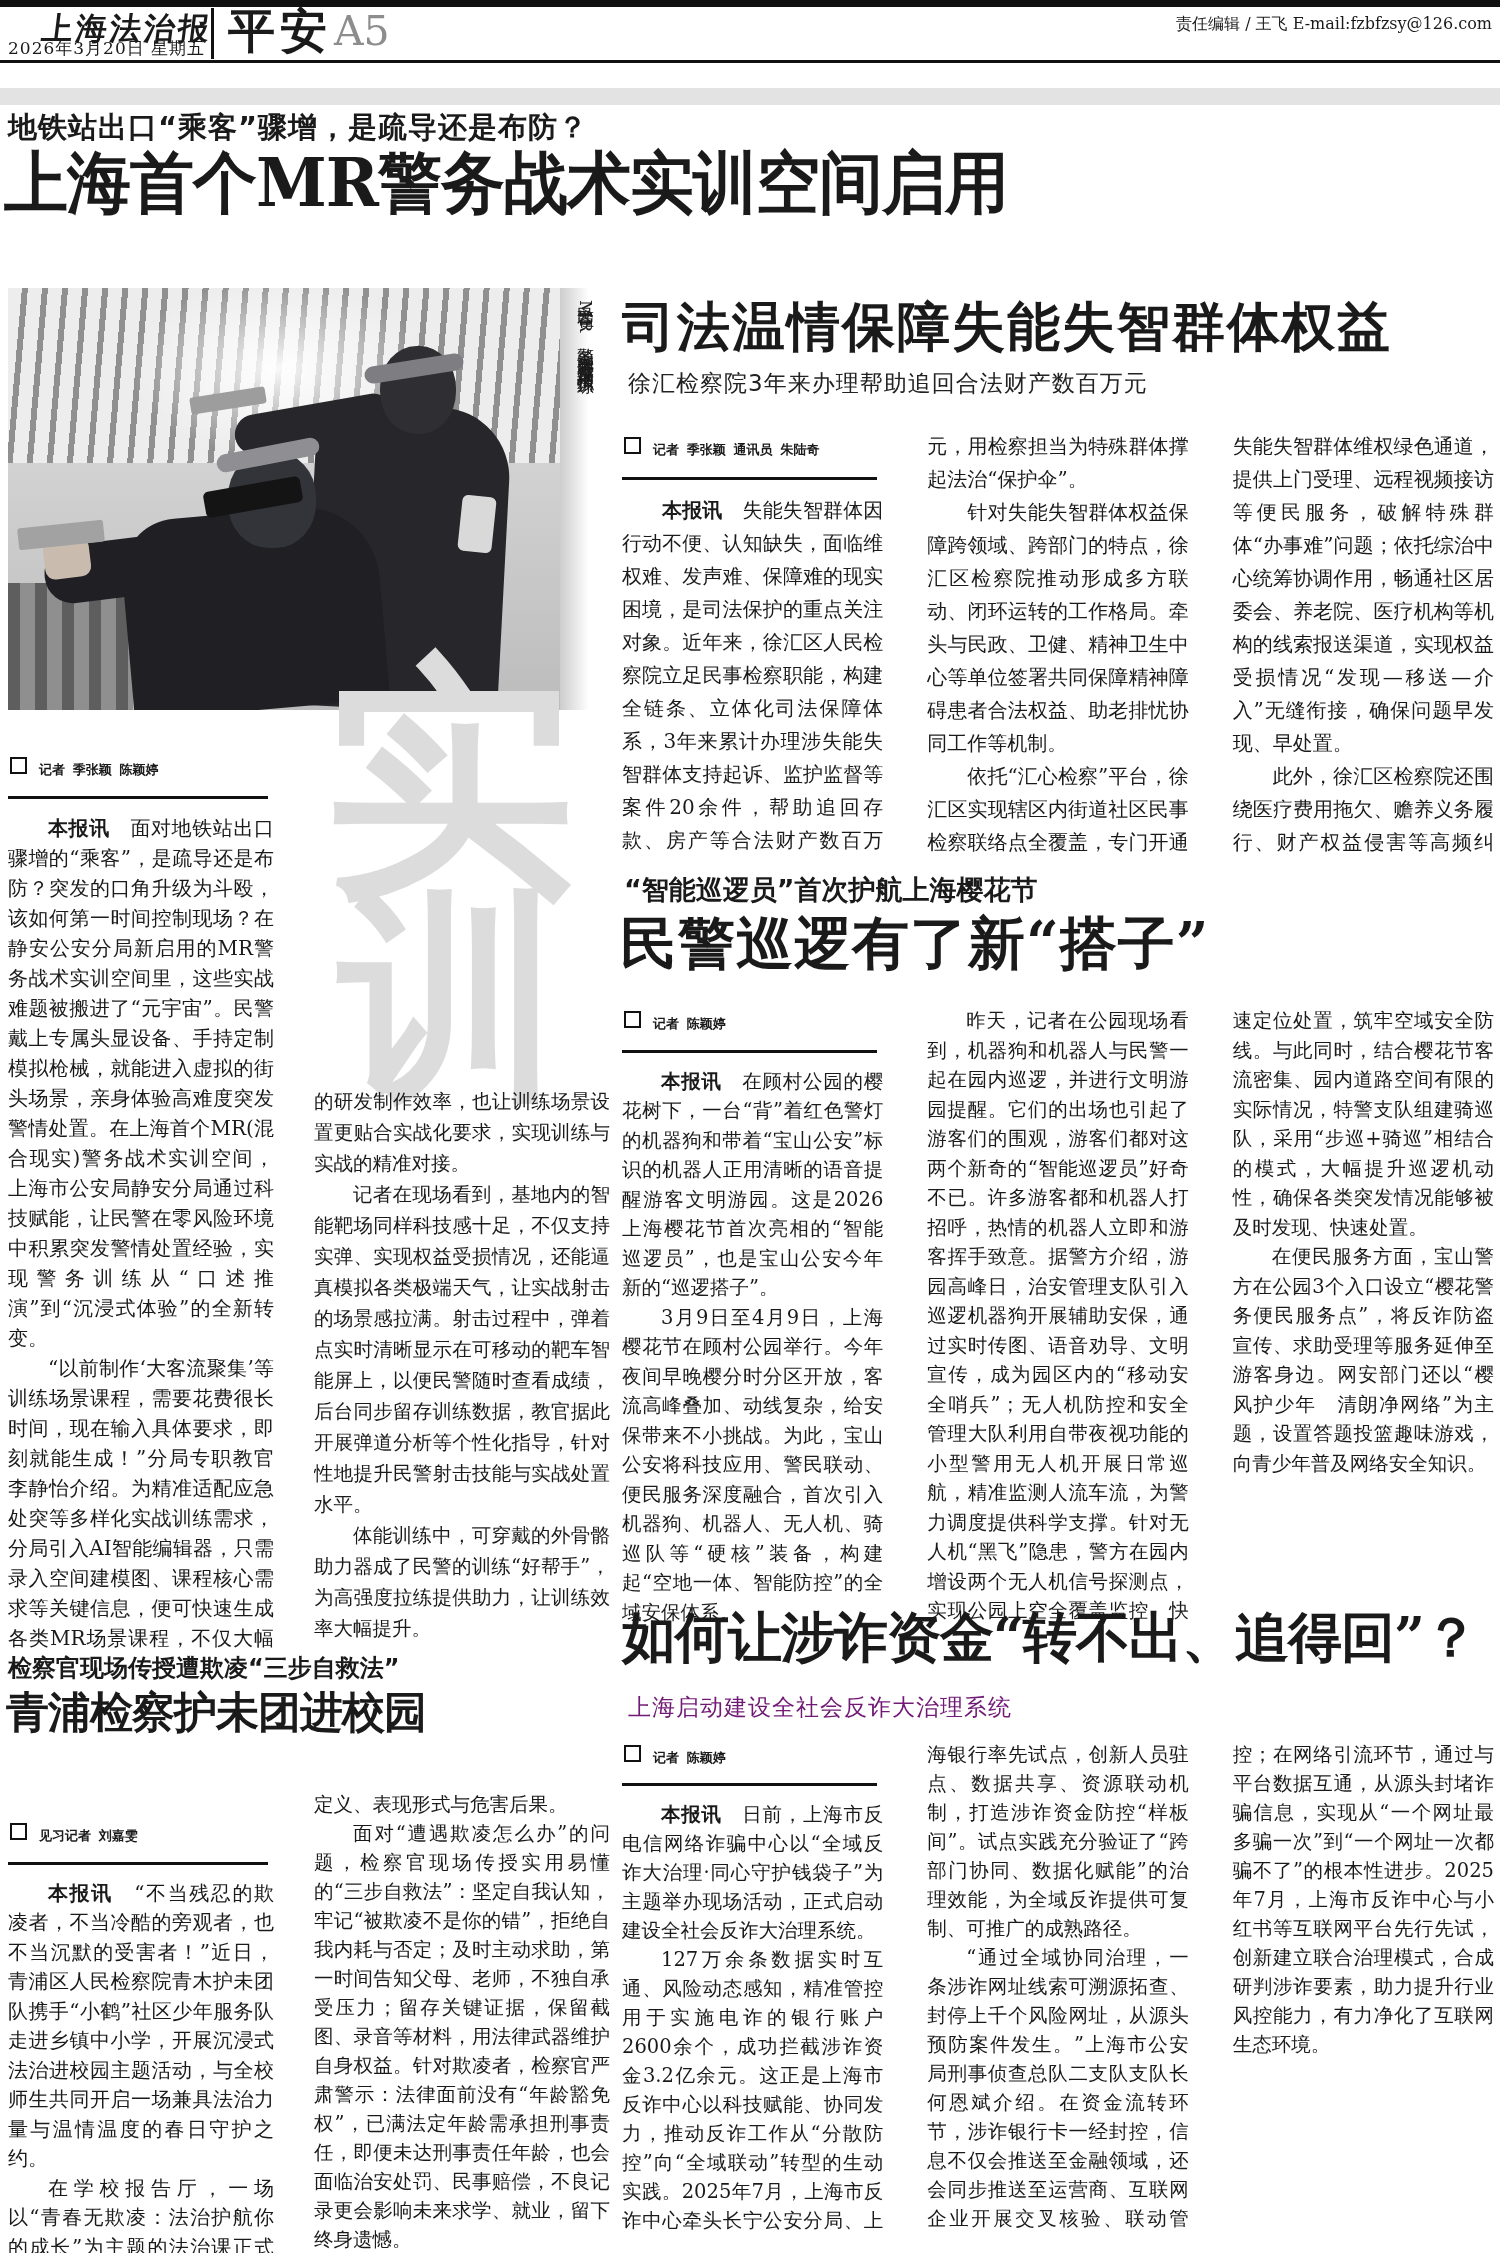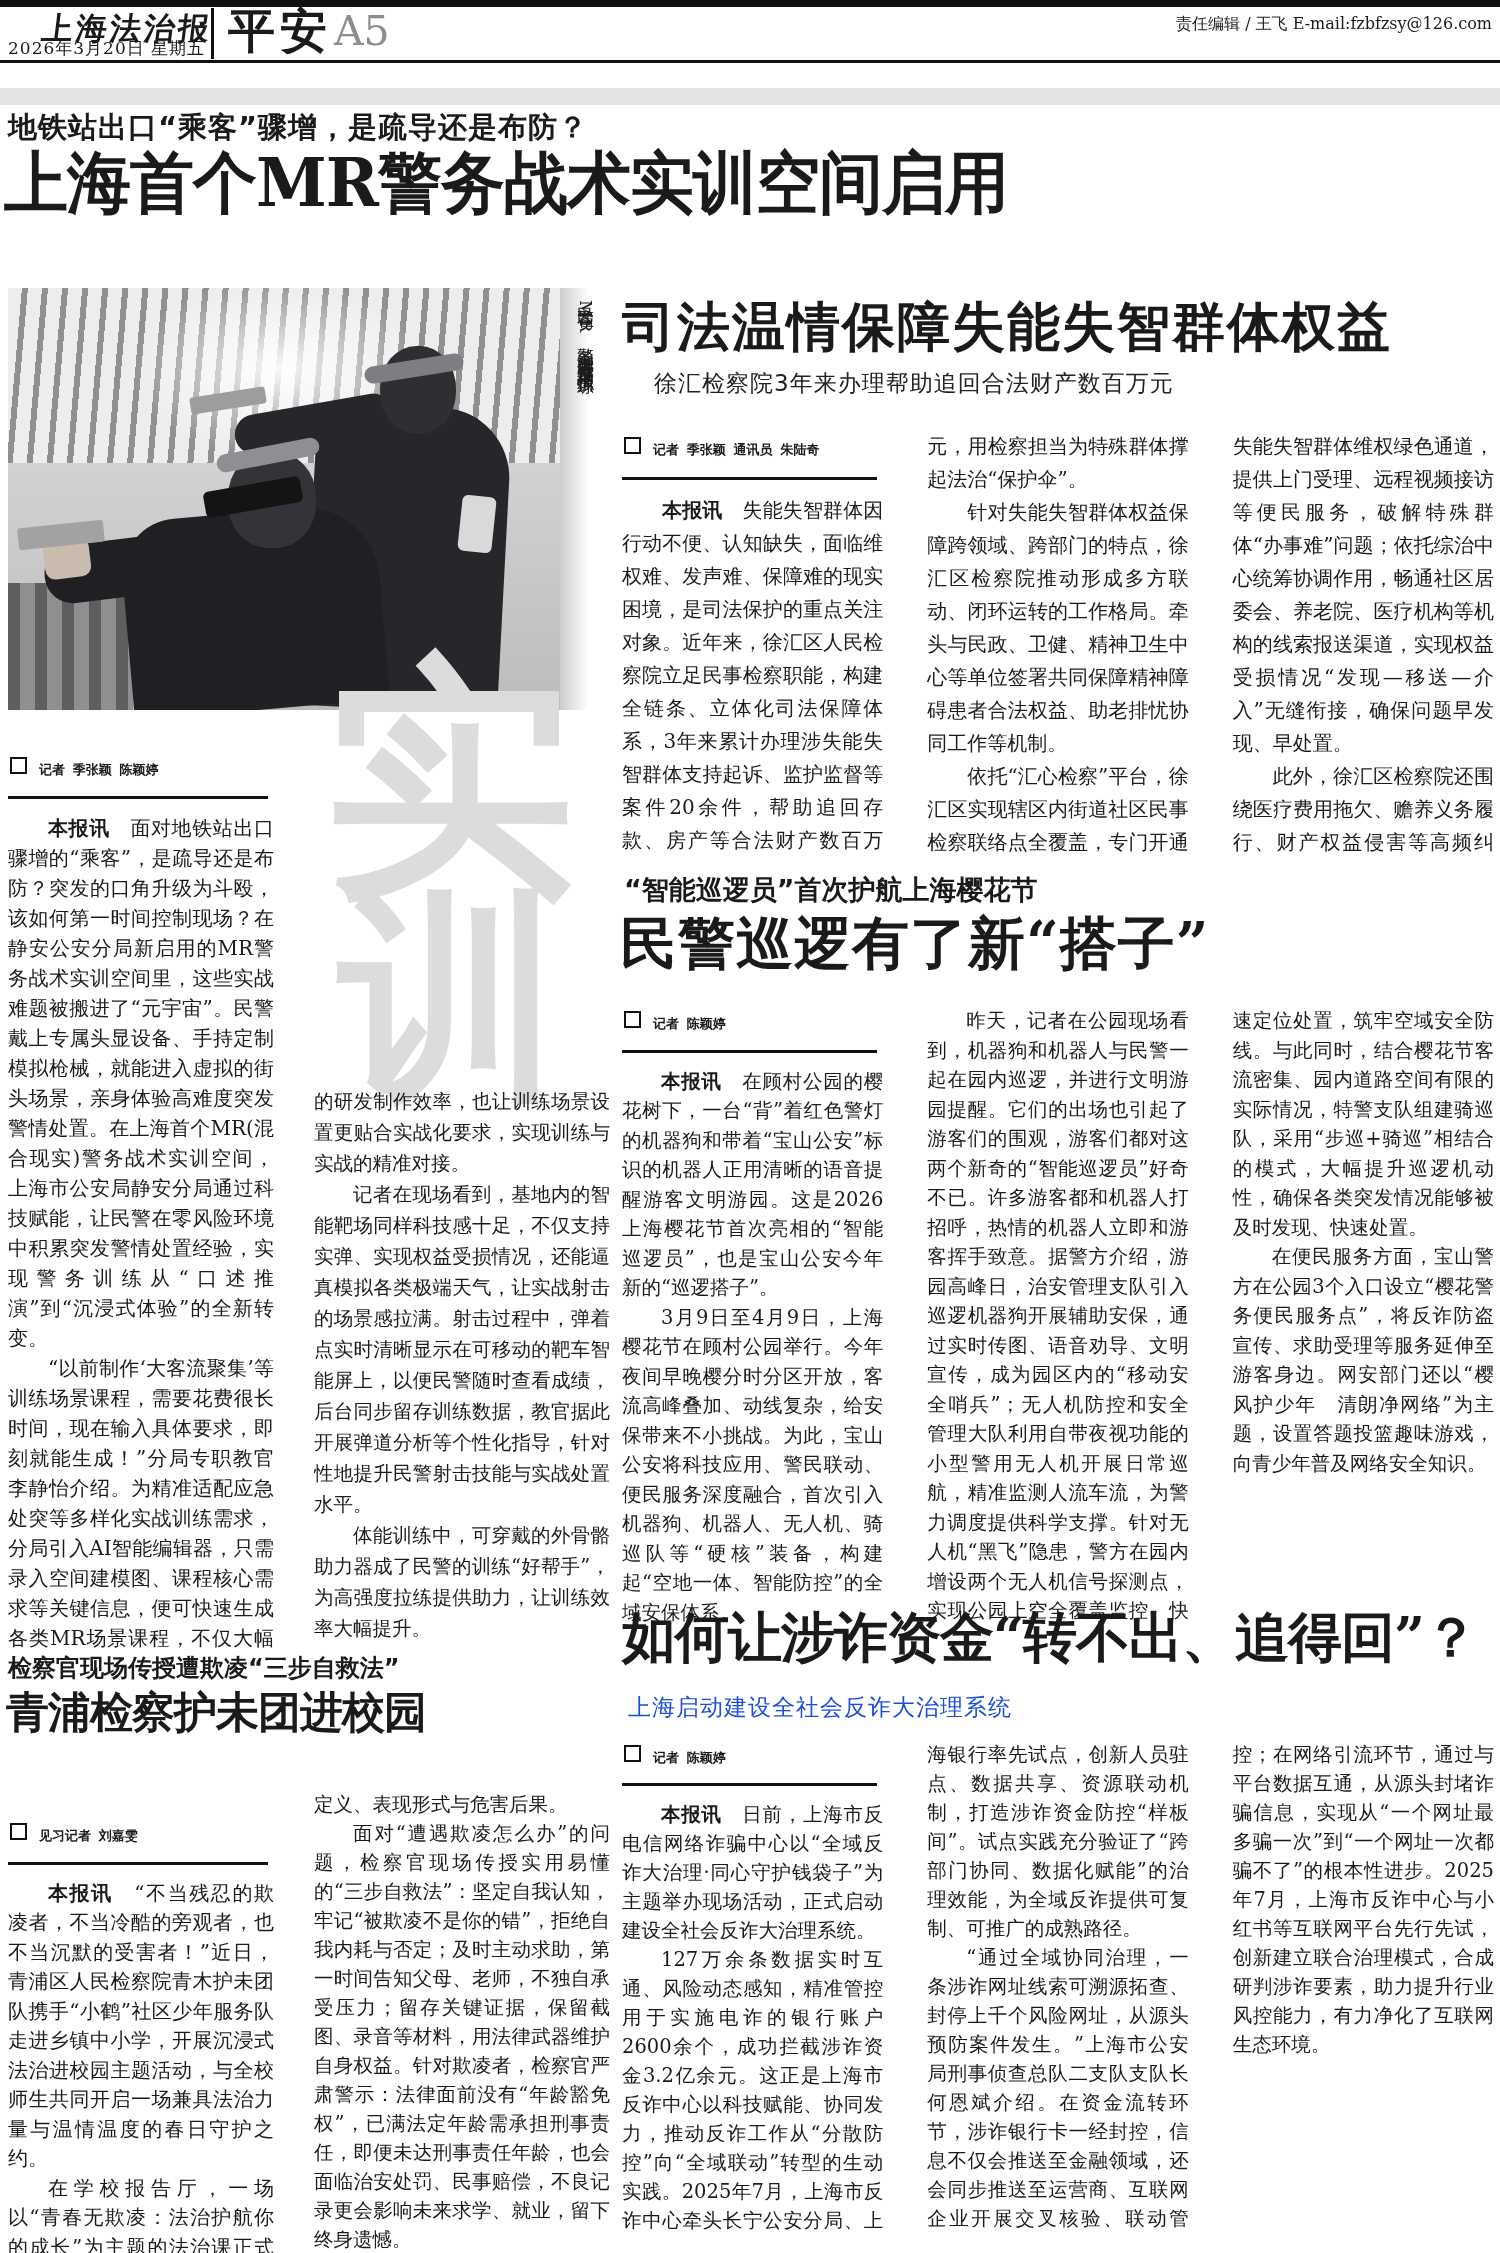--- a/index.html
+++ b/index.html
@@ -65,27 +65,27 @@
   
   .mr-col1{left:8px;top:752px;width:266px;height:902px;font-size:20px;line-height:30px;}
   .mr-col2{left:314px;top:1086px;width:296px;height:568px;font-size:19.5px;line-height:31px;}
   .qp-kicker{left:8px;top:1652px;font-size:24px;font-weight:bold;}
   .qp-headline{left:6px;top:1684px;font-size:43px;font-weight:900;letter-spacing:-1px;}
   .qp-col1{left:8px;top:1786px;width:266px;height:467px;font-size:20px;line-height:29.5px;margin-top:32px;}
   .qp-col2{left:314px;top:1790px;width:296px;height:463px;font-size:19.5px;line-height:29px;}
 
   
   .a1-headline{left:622px;top:292px;font-size:53px;font-weight:900;letter-spacing:2px;}
-  .a1-sub{left:628px;top:368px;font-size:23px;letter-spacing:1px;color:#222;margin-left:26px;}
+  .a1-sub{left:628px;top:368px;font-size:23px;letter-spacing:1px;color:#222;}
   .a1-body{left:622px;top:430px;width:872px;height:437px;font-size:20px;line-height:33px;}
   .a2-kicker{left:624px;top:872px;font-size:27px;font-weight:bold;}
   .a2-headline{left:620px;top:906px;font-size:57px;font-weight:900;letter-spacing:1px;}
   .a2-body{left:622px;top:1006px;width:872px;height:642px;font-size:19.5px;line-height:29.5px;}
   .a3-headline{left:622px;top:1602px;font-size:54px;font-weight:900;letter-spacing:-1px;}
-  .a3-sub{left:628px;top:1692px;font-size:23px;letter-spacing:1px;color:#1d4ed8;}
+  .a3-sub{left:628px;top:1692px;font-size:23px;letter-spacing:1px;color:#701a75;}
   .a3-body{left:622px;top:1740px;width:872px;height:513px;font-size:19.5px;line-height:29px;}
 </style>
 </head>
 <body>
 
 <div id="page">
 
   <div class="abs topbar"></div>
   <div class="abs mast-logo">上海法治报</div>
   <div class="abs mast-date">2026年3月20日 星期五</div>

